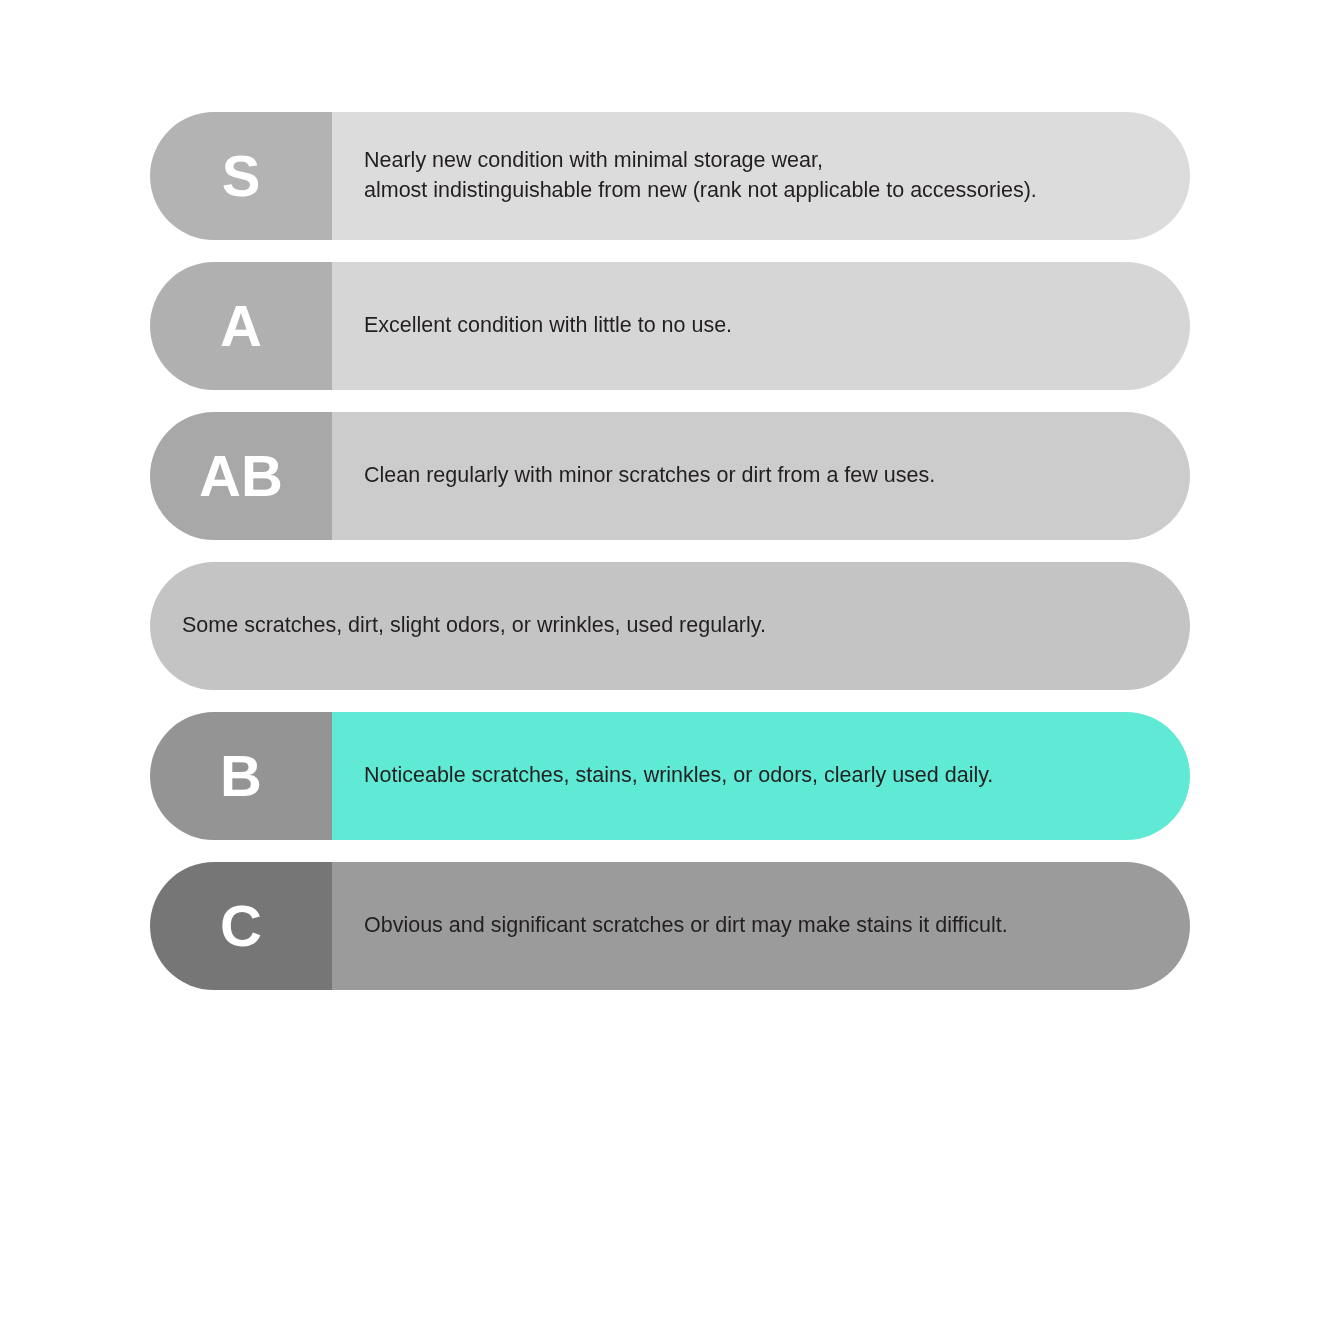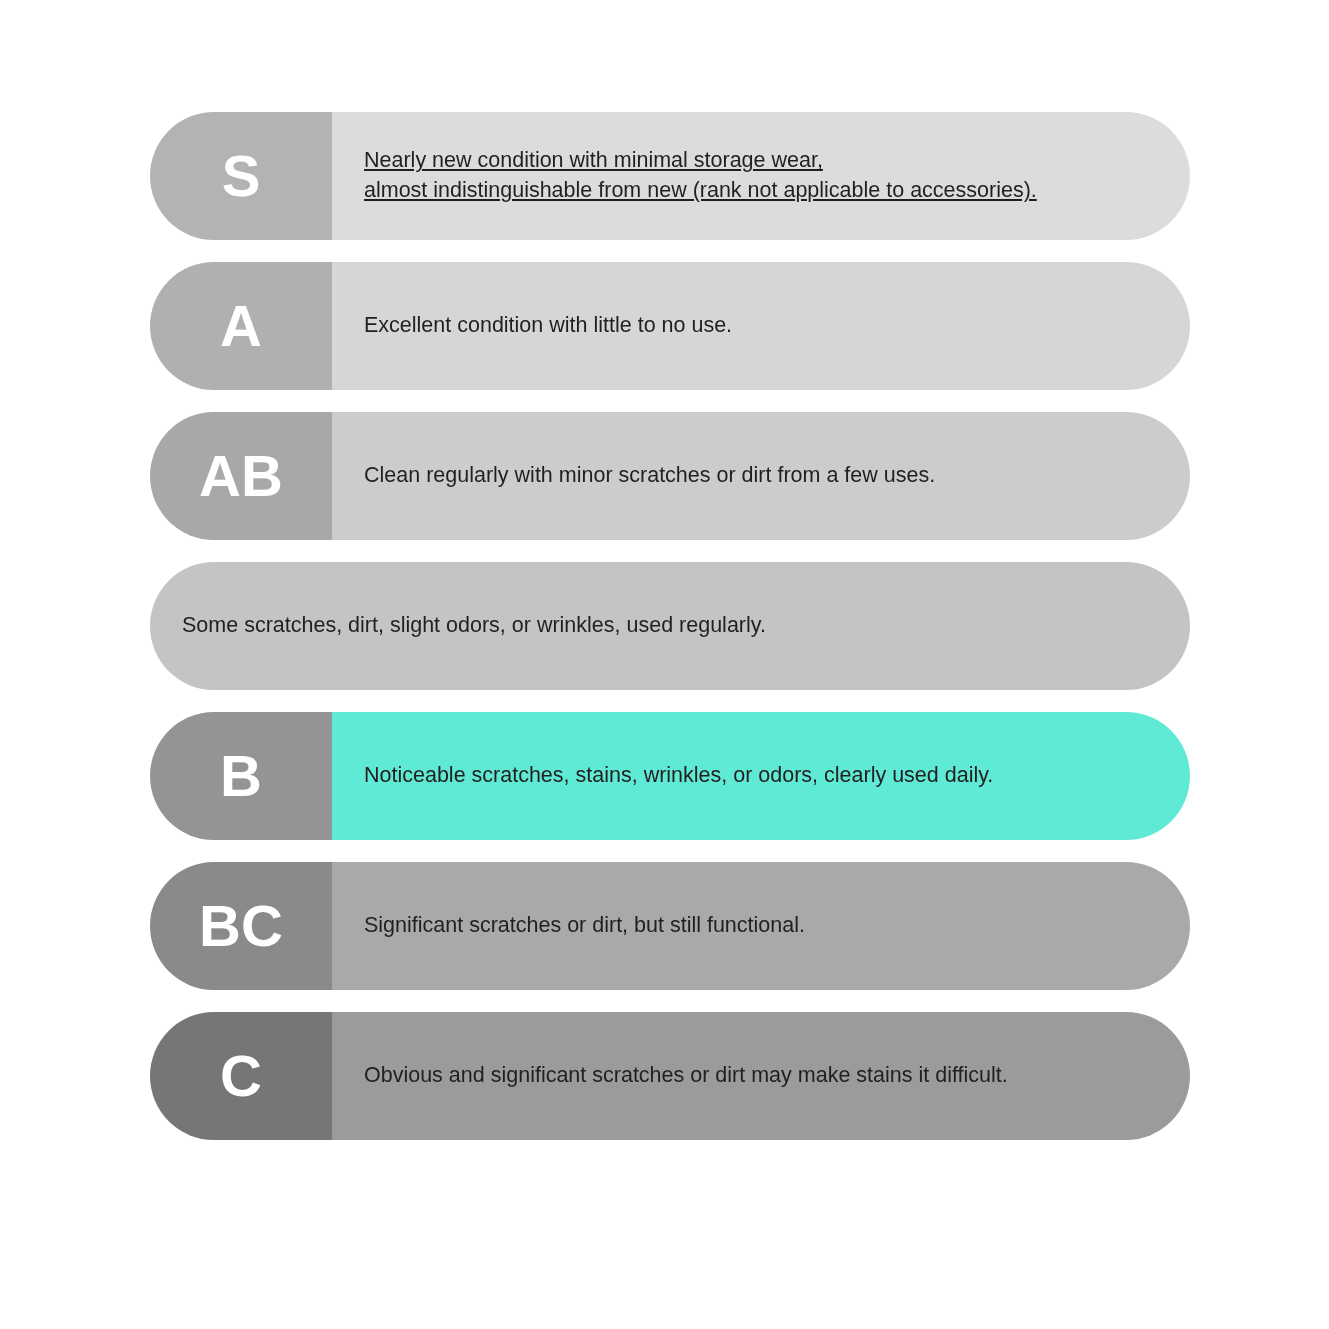--- a/index.html
+++ b/index.html
@@ -49,39 +49,35 @@
     line-height: 1.38;
     white-space: pre-line;
   }
 </style>
 </head>
 <body>
 
 <div id="grade-chart">
     <div class="grade-row">
       <div class="grade-badge" style="background: rgb(179, 179, 179);">S</div>
-      <div class="grade-desc" style="background: rgb(220, 220, 220); text-decoration: underline;">Nearly new condition with minimal storage wear,
+      <div class="grade-desc" style="background: rgb(220, 220, 220);">Nearly new condition with minimal storage wear,
 almost indistinguishable from new (rank not applicable to accessories).</div>
     </div>
     <div class="grade-row">
       <div class="grade-badge" style="background: rgb(176, 176, 176);">A</div>
       <div class="grade-desc" style="background: rgb(214, 214, 214);">Excellent condition with little to no use.</div>
     </div>
     <div class="grade-row">
       <div class="grade-badge" style="background: rgb(168, 168, 168);">AB</div>
       <div class="grade-desc" style="background: rgb(204, 204, 204);">Clean regularly with minor scratches or dirt from a few uses.</div>
     </div>
     <div class="grade-row">
       <div class="grade-desc" style="background: rgb(196, 196, 196);">Some scratches, dirt, slight odors, or wrinkles, used regularly.</div>
     </div>
     <div class="grade-row">
       <div class="grade-badge" style="background: rgb(148, 148, 148);">B</div>
       <div class="grade-desc" style="background: #5eead4;">Noticeable scratches, stains, wrinkles, or odors, clearly used daily.</div>
     </div>
     <div class="grade-row">
-      <div class="grade-badge" style="background: rgb(138, 138, 138);">BC</div>
-      <div class="grade-desc" style="background: rgb(169, 169, 169);">Significant scratches or dirt, but still functional.</div>
-    </div>
-    <div class="grade-row">
       <div class="grade-badge" style="background: rgb(118, 118, 118);">C</div>
       <div class="grade-desc" style="background: rgb(155, 155, 155);">Obvious and significant scratches or dirt may make stains it difficult.</div>
     </div>
   </div>
 
 </body></html>

